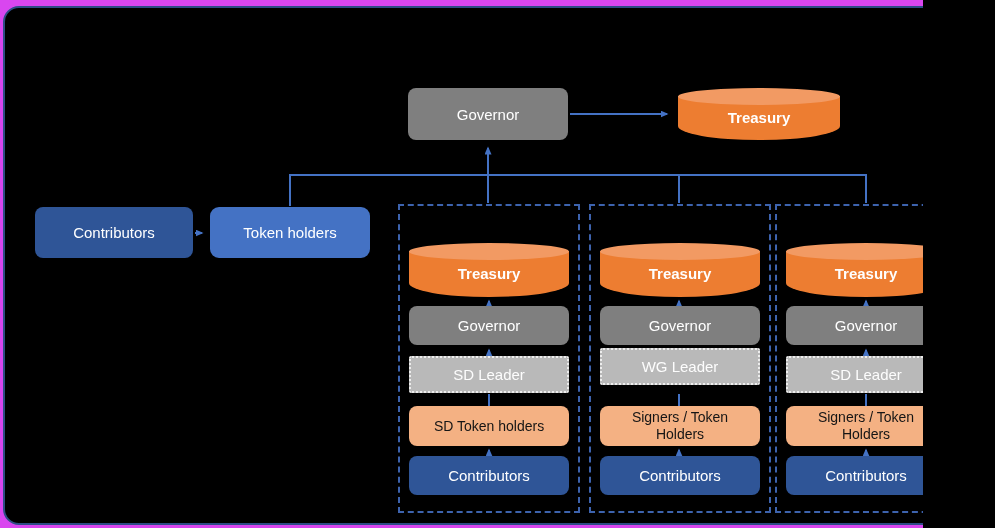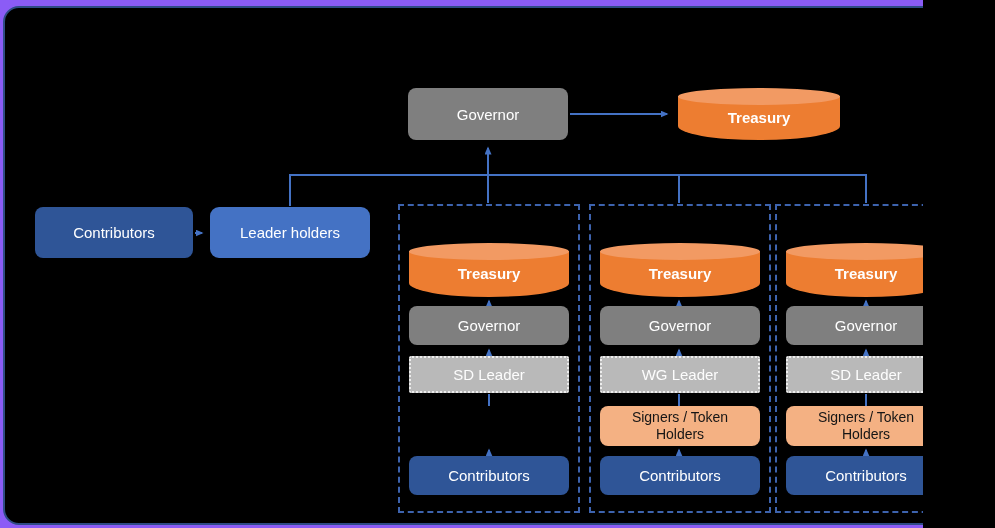--- a/index.html
+++ b/index.html
@@ -1,17 +1,17 @@
 <!DOCTYPE html>
 <html><head>
 <meta charset="utf-8">
 <style>
   html,body{margin:0;padding:0;background:#000;}
   body{font-family:"Liberation Sans", sans-serif;}
-  #stage{position:relative;width:923px;height:528px;background:#8b5cf6;overflow:hidden;}
+  #stage{position:relative;width:923px;height:528px;background:#d946ef;overflow:hidden;}
   .frame{position:absolute;left:3px;top:6px;width:985px;height:515px;border:2.5px solid #2E4C86;border-radius:16px;background:#000;}
   .node{position:absolute;display:flex;align-items:center;justify-content:center;color:#fff;font-size:15px;text-align:center;box-sizing:border-box;}
   .blue-dark{background:#2F5597;border-radius:8px;}
   .blue-mid{background:#4472C4;border-radius:9px;}
   .gray{background:#7F7F7F;border-radius:8px;}
   .leader{background:#B9B9B9;border:2px dotted #EDEDED;border-radius:2px;color:#FDFDFD;text-align:right;}
   .holders{background:#F4B183;border-radius:8px;color:#151515;font-size:14px;line-height:1.18;padding:0 8px;}
   .column{position:absolute;top:204px;width:182px;height:309px;border:2px dashed #3D63AE;box-sizing:border-box;background:transparent;}
   .col-node{position:absolute;left:9px;width:160px;}
   .cylinder{position:absolute;}
@@ -61,41 +61,42 @@
 
   <div class="node gray" style="left:408px;top:88px;width:160px;height:52px;">Governor</div>
 
   <div class="cylinder" style="left:678px;top:88px;width:162px;height:52px;">
     <div class="cyl-body"></div>
     <div class="cyl-top"></div>
     <div class="cyl-label">Treasury</div>
   </div>
 
   <div class="node blue-dark" style="left:35px;top:207px;width:158px;height:51px;">Contributors</div>
-  <div class="node blue-mid" style="left:210px;top:207px;width:160px;height:51px;">Leader holders</div>
+  <div class="node blue-mid" style="left:210px;top:207px;width:160px;height:51px;">Token holders</div>
 
   <div class="column" style="left:398px;">
     <div class="cylinder col-node" style="top:37px;height:54px;">
       <div class="cyl-body"></div>
       <div class="cyl-top"></div>
       <div class="cyl-label">Treasury</div>
     </div>
     <div class="node gray col-node" style="top:100px;height:39px;">Governor</div>
     <div class="node leader col-node" style="top:150px;height:37px;">SD Leader</div>
+    <div class="node holders col-node" style="top:200px;height:40px;">SD Token holders</div>
     <div class="node blue-dark col-node" style="top:250px;height:39px;">Contributors</div>
   </div>
 
   <div class="column" style="left:589px;">
     <div class="cylinder col-node" style="top:37px;height:54px;">
       <div class="cyl-body"></div>
       <div class="cyl-top"></div>
       <div class="cyl-label">Treasury</div>
     </div>
     <div class="node gray col-node" style="top:100px;height:39px;">Governor</div>
-    <div class="node leader col-node" style="top:150px;height:37px;">WG Leader</div>
+    <div class="node leader col-node" style="top:142px;height:37px;">WG Leader</div>
     <div class="node holders col-node" style="top:200px;height:40px;">Signers / Token Holders</div>
     <div class="node blue-dark col-node" style="top:250px;height:39px;">Contributors</div>
   </div>
 
   <div class="column" style="left:775px;">
     <div class="cylinder col-node" style="top:37px;height:54px;">
       <div class="cyl-body"></div>
       <div class="cyl-top"></div>
       <div class="cyl-label">Treasury</div>
     </div>

